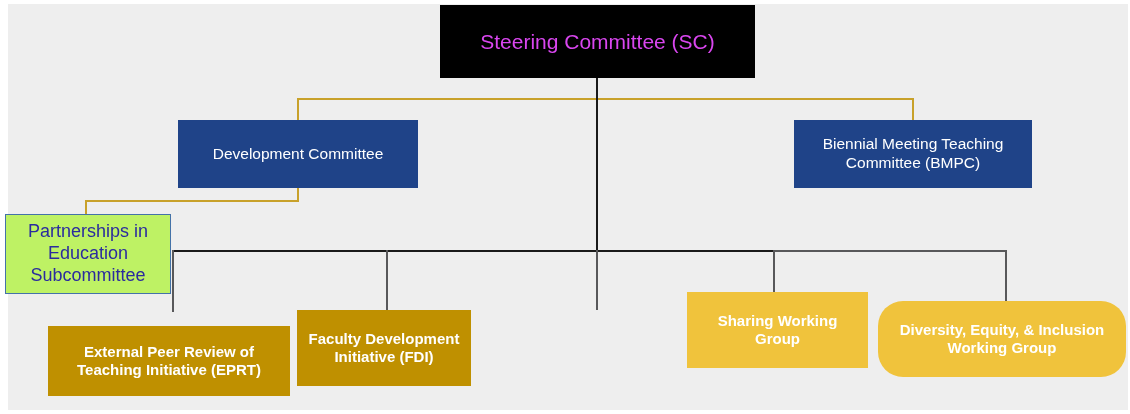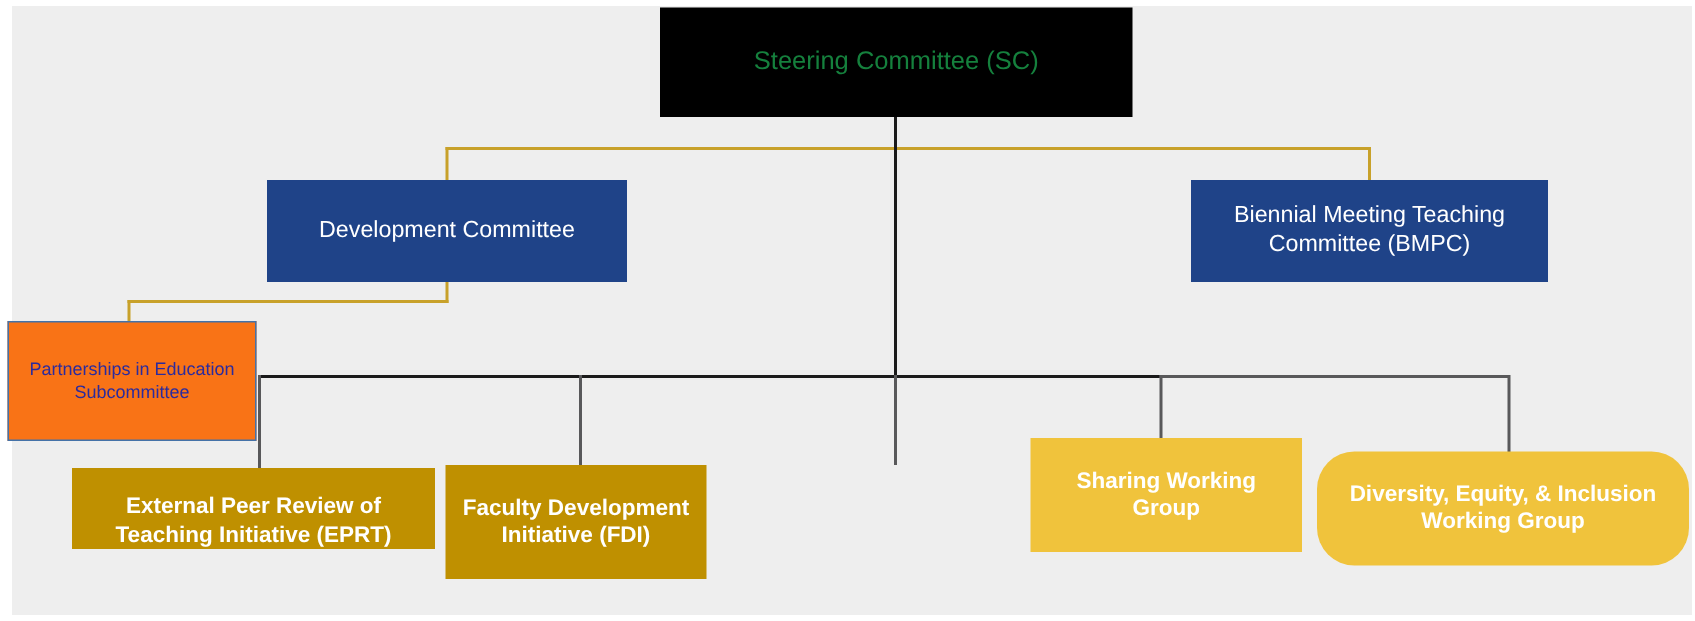--- a/index.html
+++ b/index.html
@@ -39,33 +39,33 @@
   }
   .node span {
     display: block;
     width: 100%;
     padding: 0 8px;
     box-sizing: border-box;
   }
   
   .node-root {
     background: #000000;
-    color: #15803d;
-    font-size: 17px;
+    color: #d946ef;
+    font-size: 21px;
   }
   .node-blue {
     background: #1f4388;
     color: #ffffff;
     font-size: 15.5px;
   }
   .node-outline {
-    background: #f97316;
+    background: #bef264;
     border: 1.5px solid #4472a8;
     color: #2b2b9e;
-    font-size: 12px;
+    font-size: 18px;
   }
   .node-gold-dark {
     background: #bf9000;
     color: #ffffff;
     font-size: 15px;
     font-weight: bold;
   }
   .node-gold-light {
     background: #f0c33c;
     color: #ffffff;
@@ -123,21 +123,21 @@
   </div>
 
   <div class="node node-blue" style="left:794px; top:120px; width:238px; height:68px;">
     <span>Biennial Meeting Teaching Committee (BMPC)</span>
   </div>
 
   <div class="node node-outline" style="left:5px; top:214px; width:166px; height:80px;">
     <span>Partnerships in Education Subcommittee</span>
   </div>
 
-  <div class="node node-gold-dark" style="left:48px; top:312px; width:242px; height:54px;align-items:flex-end;">
+  <div class="node node-gold-dark" style="left:48px; top:326px; width:242px; height:70px;">
     <span>External Peer Review of Teaching Initiative (EPRT)</span>
   </div>
 
   <div class="node node-gold-dark" style="left:297px; top:310px; width:174px; height:76px;">
     <span>Faculty Development Initiative (FDI)</span>
   </div>
 
 
   <div class="node node-gold-light" style="left:687px; top:292px; width:181px; height:76px;">
     <span>Sharing Working Group</span>

